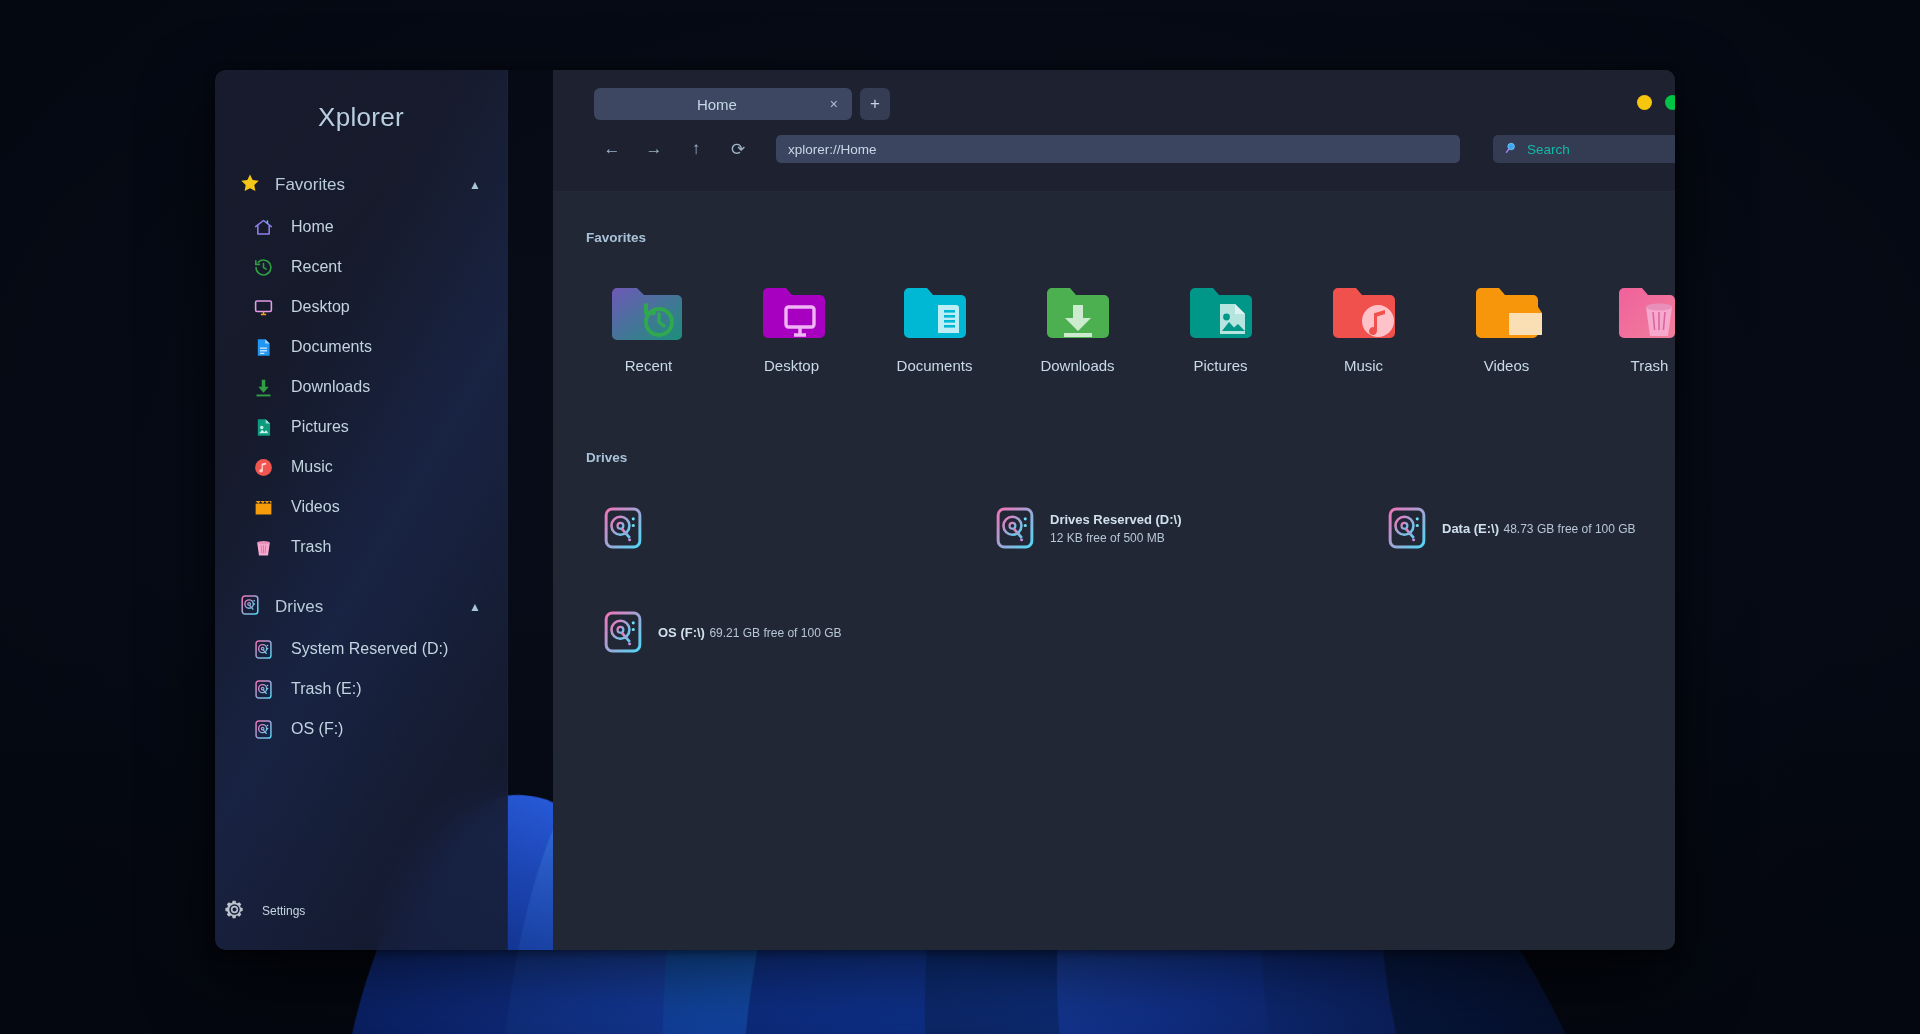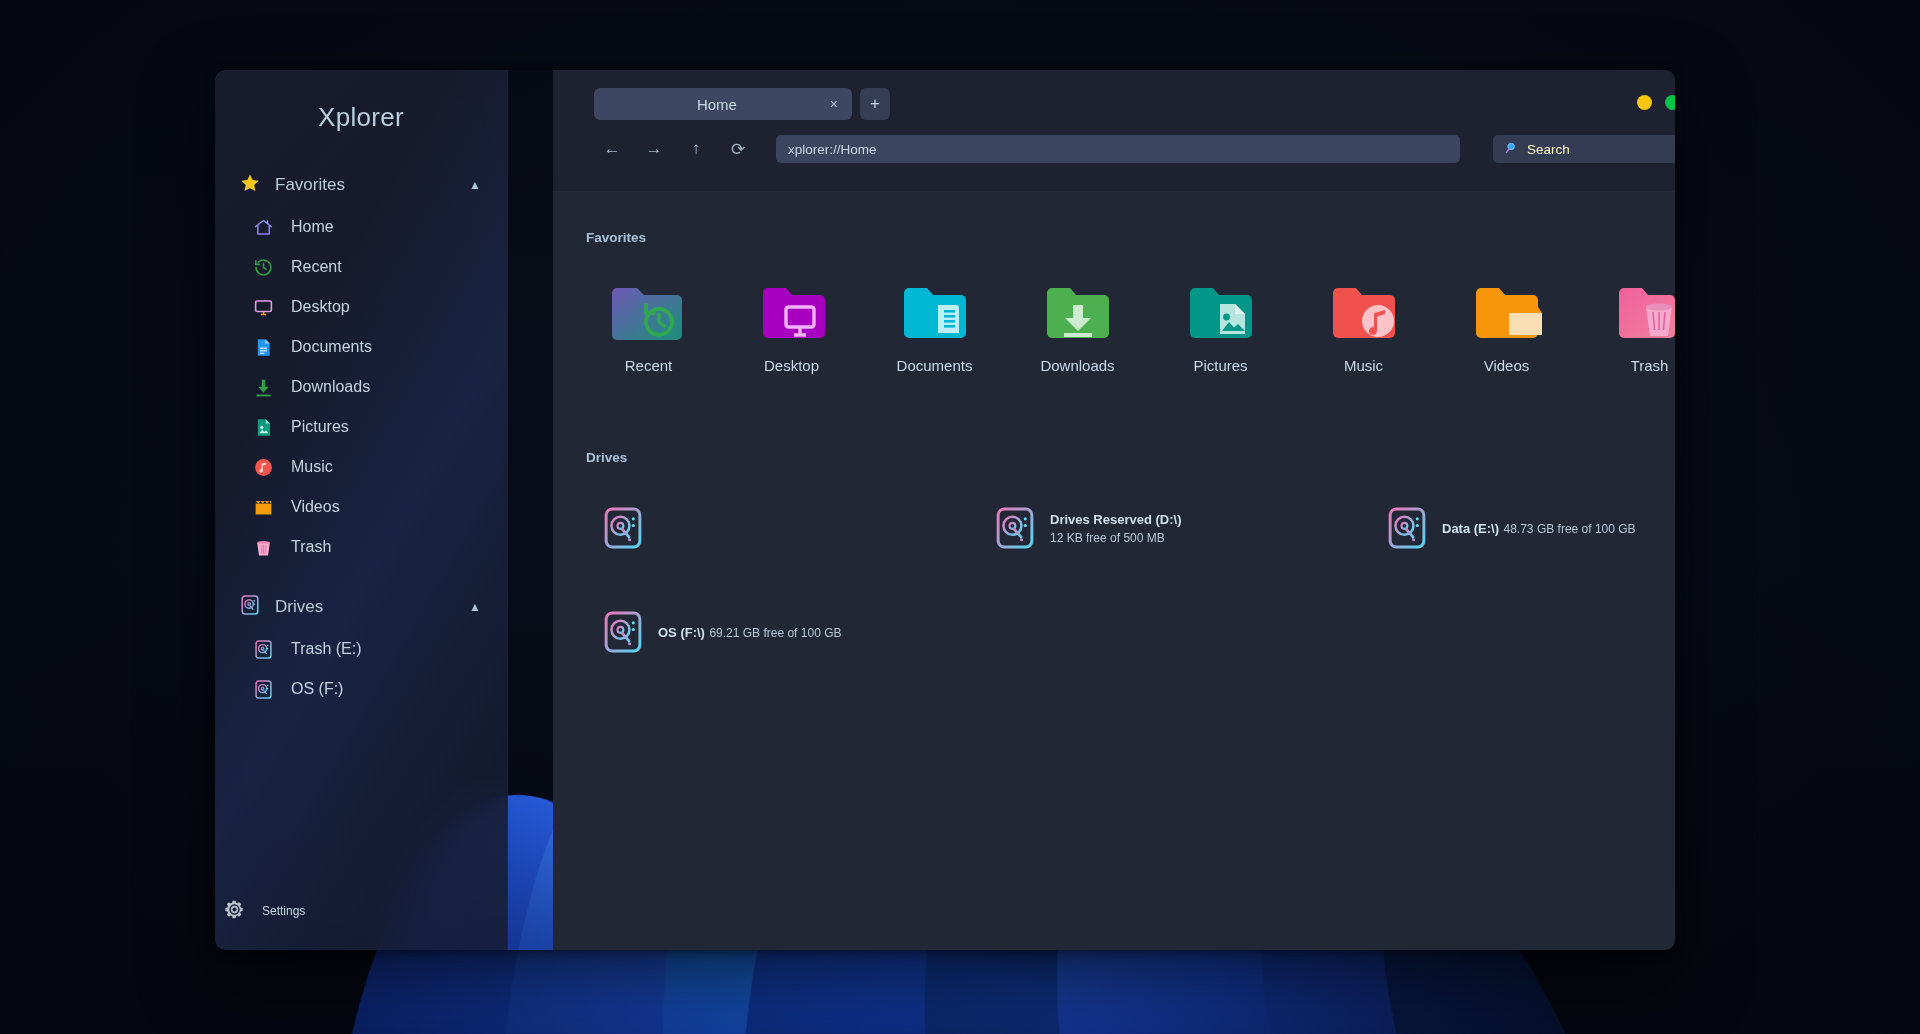--- a/index.html
+++ b/index.html
@@ -184,21 +184,21 @@
     color:#c7d7e6; font-size:13.5px;
     cursor: text;
   }
   #search-box {
     margin-left: 33px;
     width: 241px; height: 28px;
     background: #343c53;
     border-radius: 5px;
     display:flex; align-items:center; gap:8px;
     padding: 0 12px;
-    color:#fef9c3; font-size:13.5px;
+    color:#14b8a6; font-size:13.5px;
     cursor:text;
   }
   .win-controls {
     position: absolute;
     right: 26px; top: 25px;
     display:flex; gap:13px;
   }
   .wc { width: 15px; height: 15px; border-radius: 50%; cursor:pointer; }
   .wc-y { background:#f5c60b; }
   .wc-g { background:#00c445; }
@@ -403,20 +403,33 @@
               <circle cx="11" cy="11" r="1.5" fill="none" stroke="url(#hdA)" stroke-width="1.3"></circle>
               <path d="M11.6 12.4l4 4.6" stroke="url(#hdA)" stroke-width="1.5"></path>
               <circle cx="16.6" cy="7.4" r=".9" fill="#6fdcf2"></circle>
               <circle cx="16.6" cy="11" r=".9" fill="#6fdcf2"></circle>
             </svg>
         </span>
         <span class="sec-label">Drives</span>
         <span class="chevron">▲</span>
       </div>
 
+      <div class="nav-item">
+        <span class="ic">
+          <svg width="21" height="21" viewBox="0 0 24 24">
+              <rect x="3.5" y="2.2" width="17" height="19.6" rx="3" fill="none" stroke="url(#hdA)" stroke-width="1.7"></rect>
+              <circle cx="11" cy="11" r="4.6" fill="none" stroke="url(#hdA)" stroke-width="1.5"></circle>
+              <circle cx="11" cy="11" r="1.5" fill="none" stroke="url(#hdA)" stroke-width="1.3"></circle>
+              <path d="M11.6 12.4l4 4.6" stroke="url(#hdA)" stroke-width="1.5"></path>
+              <circle cx="16.6" cy="7.4" r=".9" fill="#6fdcf2"></circle>
+              <circle cx="16.6" cy="11" r=".9" fill="#6fdcf2"></circle>
+            </svg>
+        </span>
+        <span class="nav-label">System Reserved (D:)</span>
+      </div>
       <div class="nav-item">
         <span class="ic">
           <svg width="21" height="21" viewBox="0 0 24 24">
               <rect x="3.5" y="2.2" width="17" height="19.6" rx="3" fill="none" stroke="url(#hdA)" stroke-width="1.7"></rect>
               <circle cx="11" cy="11" r="4.6" fill="none" stroke="url(#hdA)" stroke-width="1.5"></circle>
               <circle cx="11" cy="11" r="1.5" fill="none" stroke="url(#hdA)" stroke-width="1.3"></circle>
               <path d="M11.6 12.4l4 4.6" stroke="url(#hdA)" stroke-width="1.5"></path>
               <circle cx="16.6" cy="7.4" r=".9" fill="#6fdcf2"></circle>
               <circle cx="16.6" cy="11" r=".9" fill="#6fdcf2"></circle>
             </svg>

